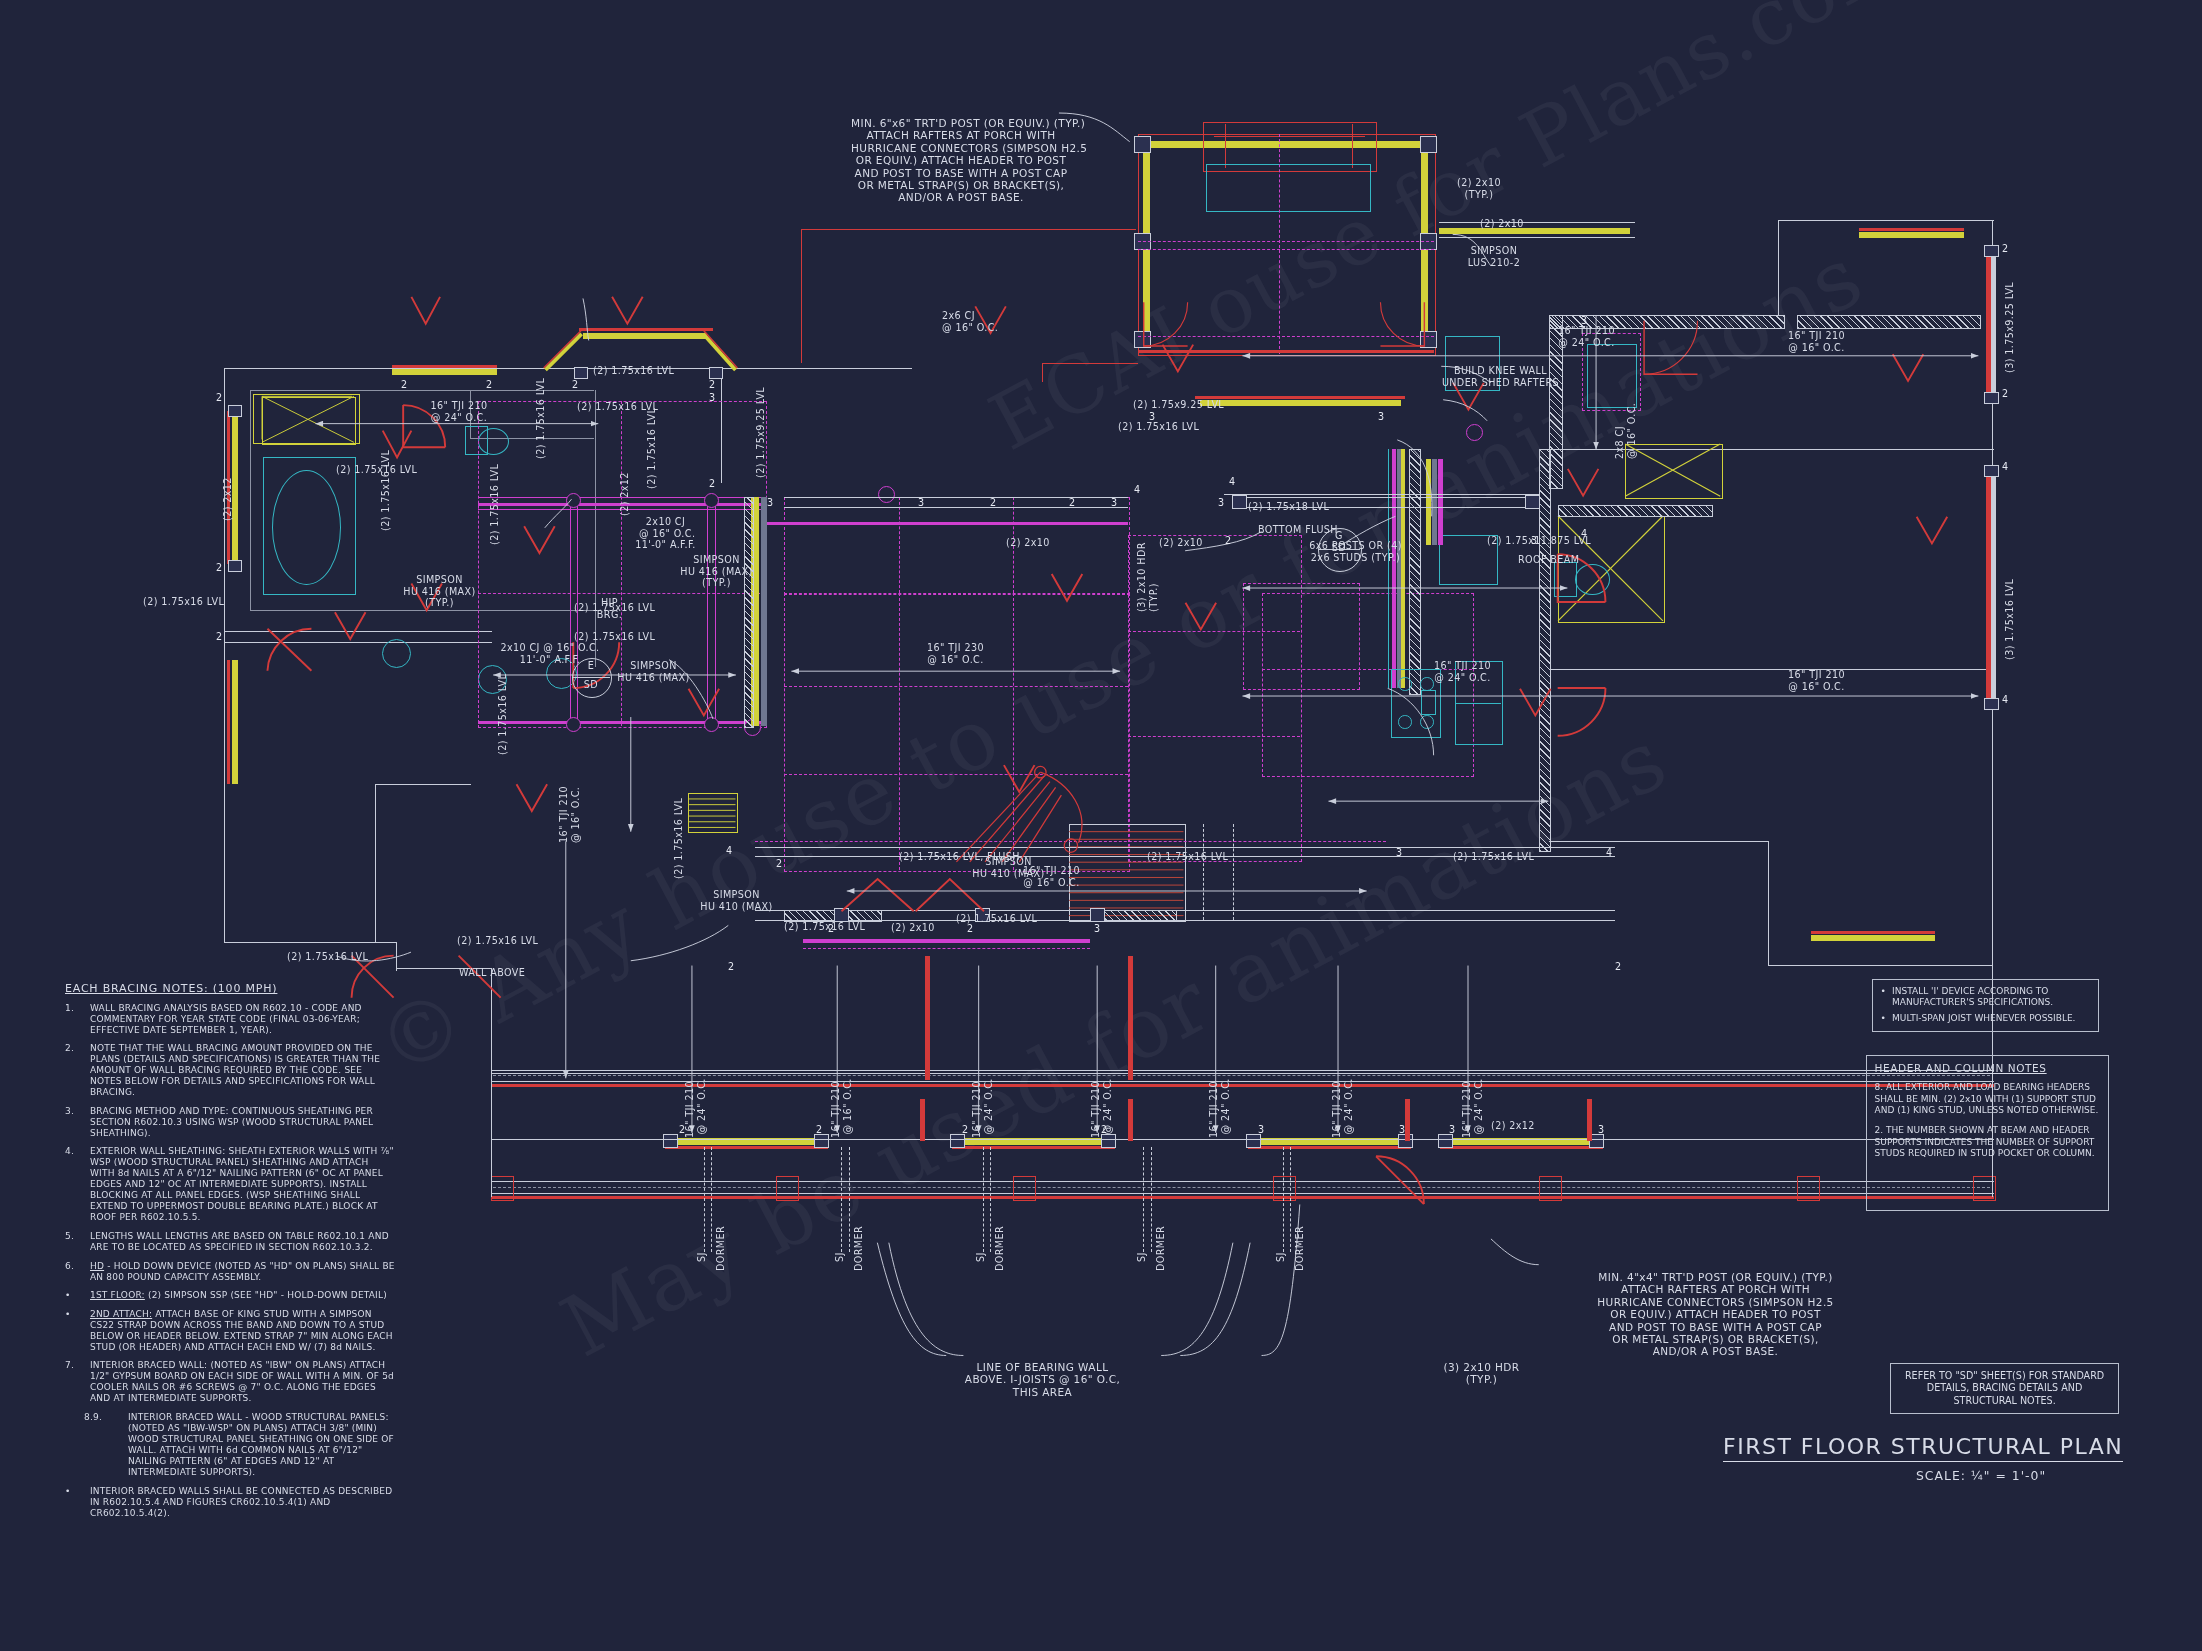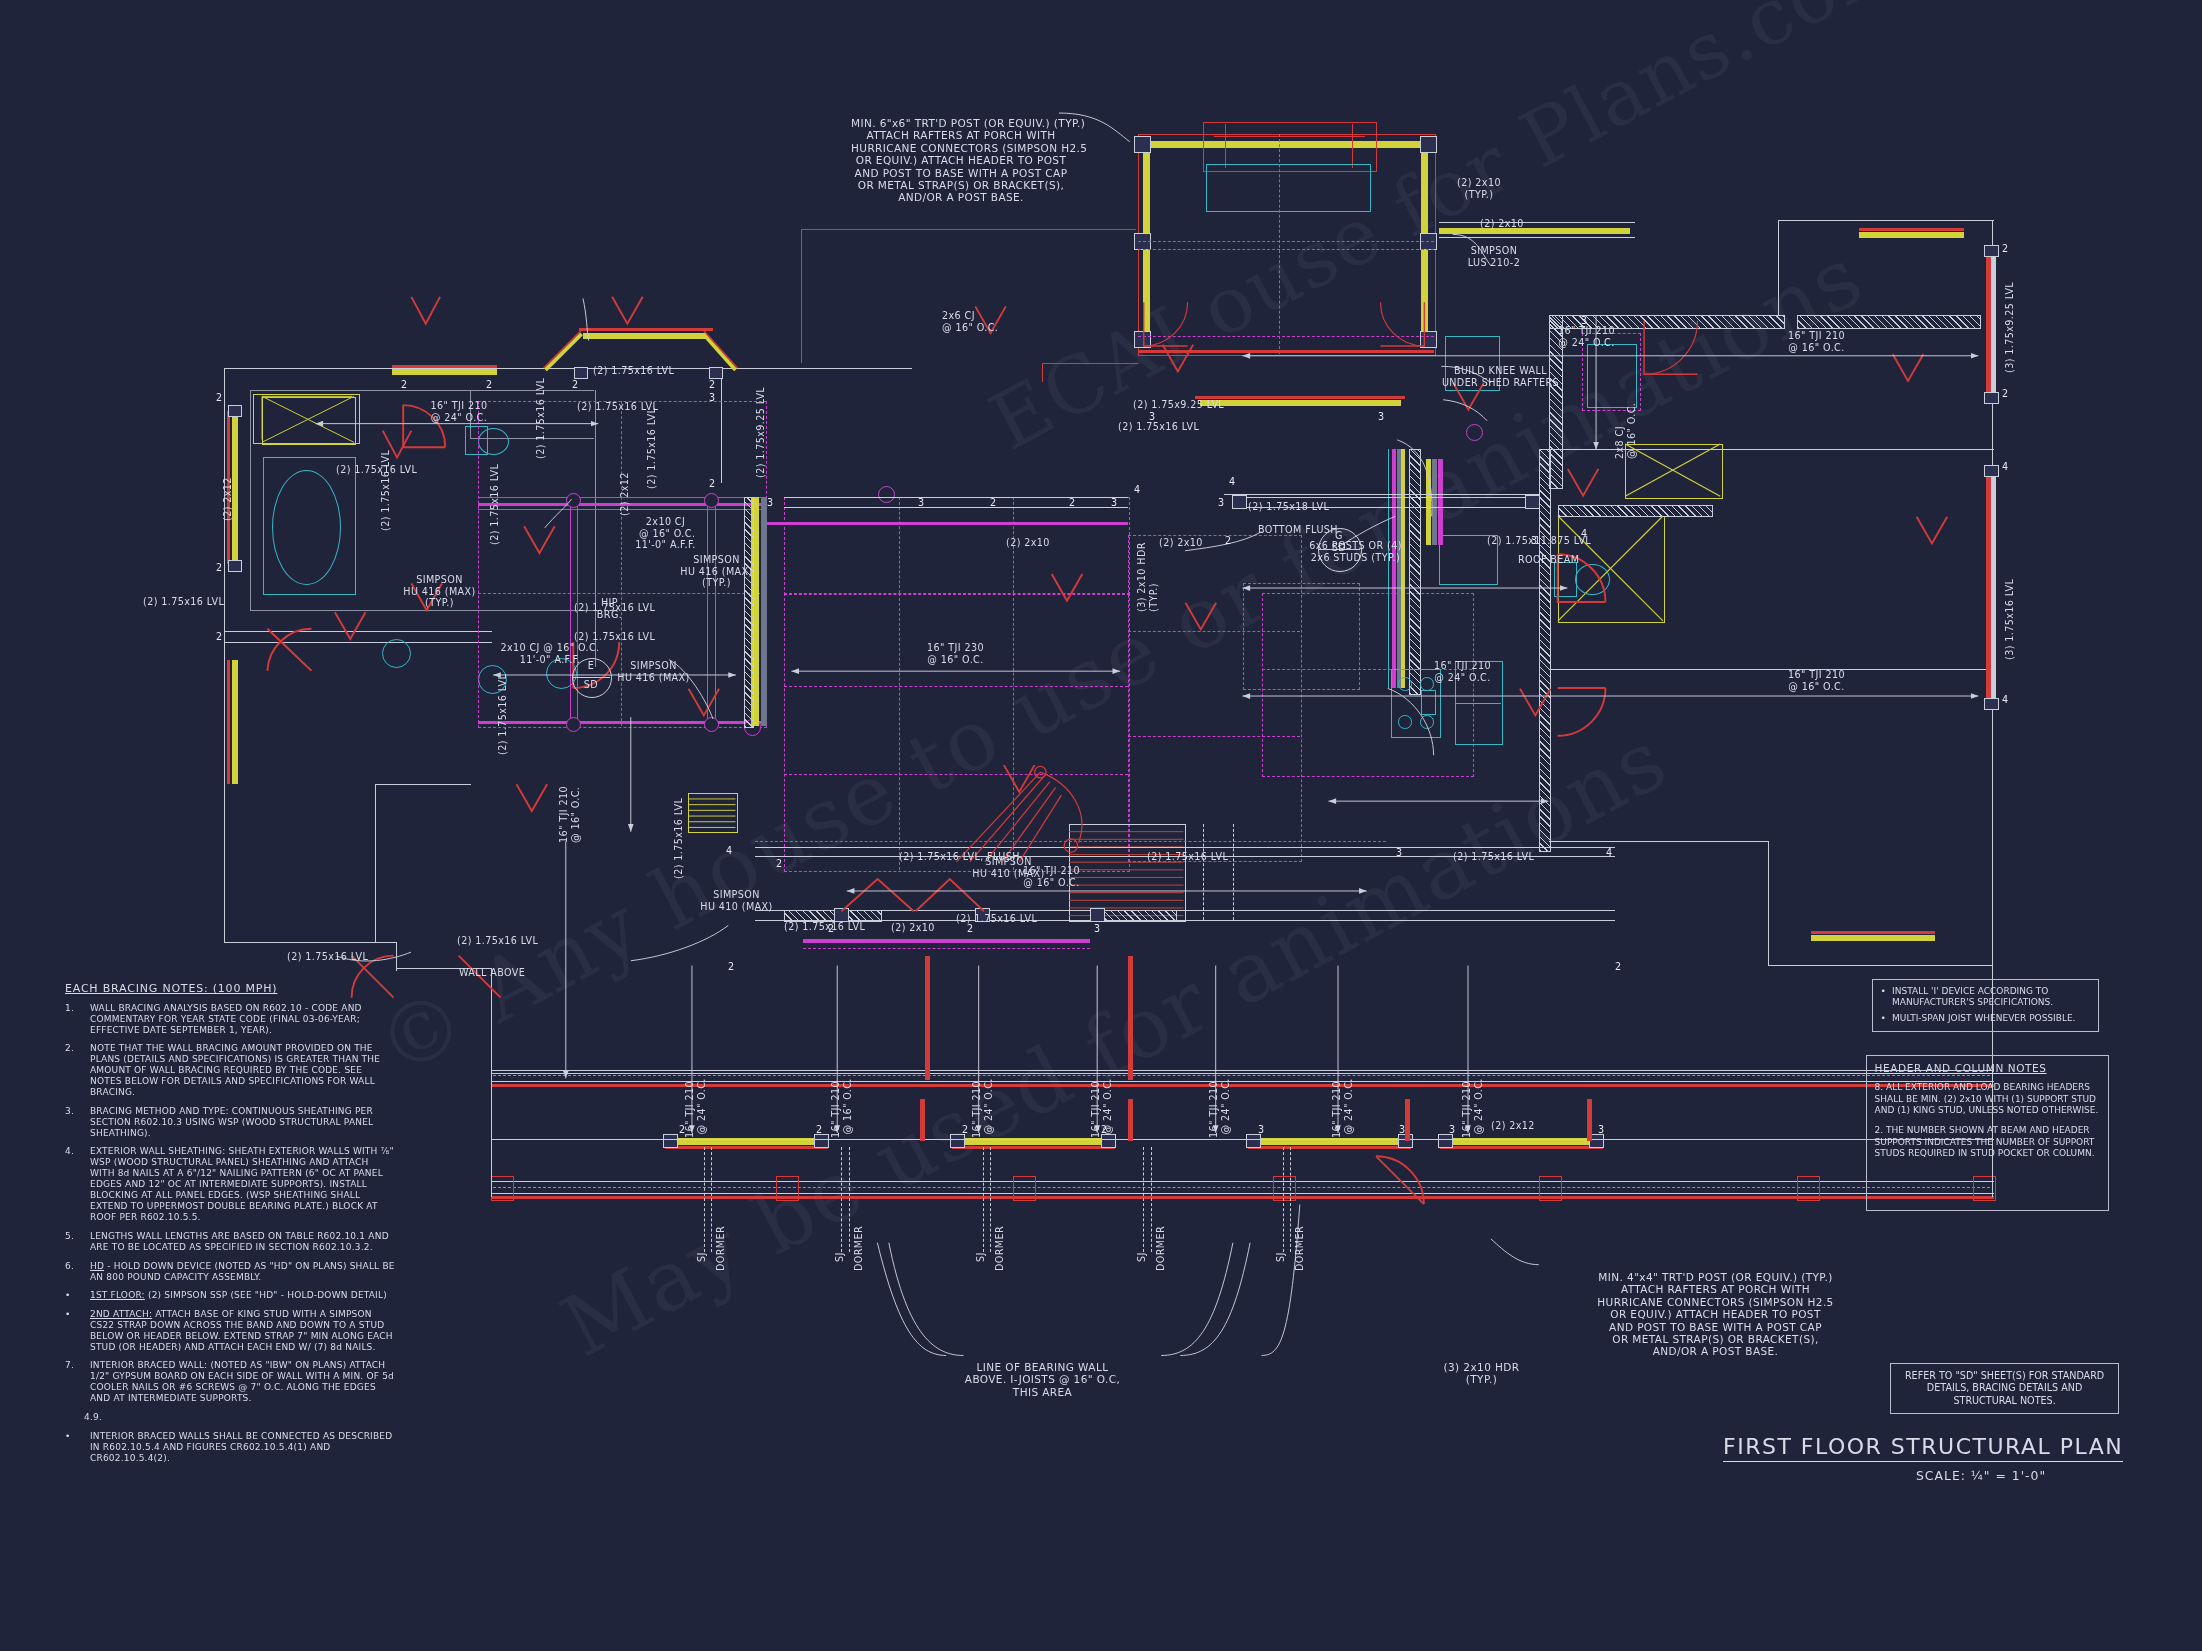--- a/index.html
+++ b/index.html
@@ -791,21 +791,22 @@
         </div>
         <div class="row">
           <div class="n">•</div>
           <div class="b"><span class="u">2ND ATTACH:</span> ATTACH BASE OF KING STUD WITH A SIMPSON CS22 STRAP DOWN ACROSS THE BAND AND DOWN TO A STUD BELOW OR HEADER BELOW. EXTEND STRAP 7" MIN ALONG EACH STUD (OR HEADER) AND ATTACH EACH END W/ (7) 8d NAILS.</div>
         </div>
         <div class="row">
           <div class="n">7.</div>
           <div class="b">INTERIOR BRACED WALL: (NOTED AS "IBW" ON PLANS) ATTACH 1/2" GYPSUM BOARD ON EACH SIDE OF WALL WITH A MIN. OF 5d COOLER NAILS OR #6 SCREWS @ 7" O.C. ALONG THE EDGES AND AT INTERMEDIATE SUPPORTS.</div>
         </div>
         <div class="row">
-          <div class="n ind">4.9.</div>
+          <div class="n ind">8.9.</div>
+          <div class="b">INTERIOR BRACED WALL - WOOD STRUCTURAL PANELS: (NOTED AS "IBW-WSP" ON PLANS) ATTACH 3/8" (MIN) WOOD STRUCTURAL PANEL SHEATHING ON ONE SIDE OF WALL. ATTACH WITH 6d COMMON NAILS AT 6"/12" NAILING PATTERN (6" AT EDGES AND 12" AT INTERMEDIATE SUPPORTS).</div>
         </div>
         <div class="row">
           <div class="n">•</div>
           <div class="b">INTERIOR BRACED WALLS SHALL BE CONNECTED AS DESCRIBED IN R602.10.5.4 AND FIGURES CR602.10.5.4(1) AND CR602.10.5.4(2).</div>
         </div>
       </div>
   </div>
 
 
   <div class="panel" style="left:1872px;top:979px;width:210px;">

